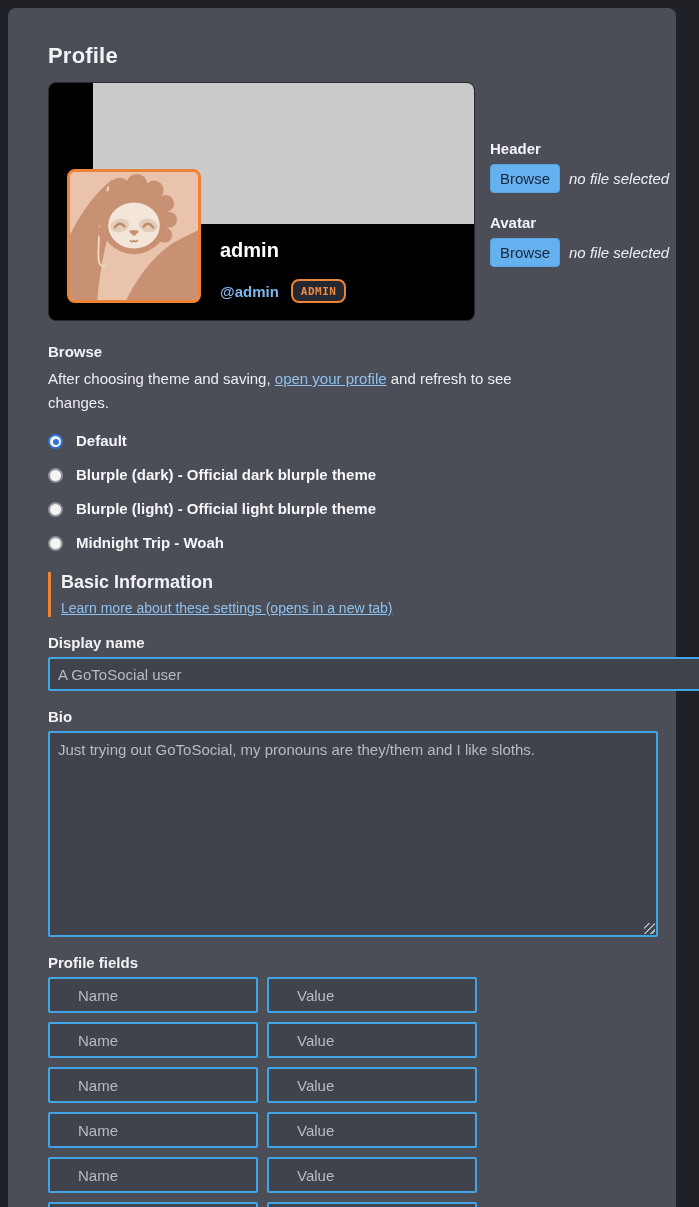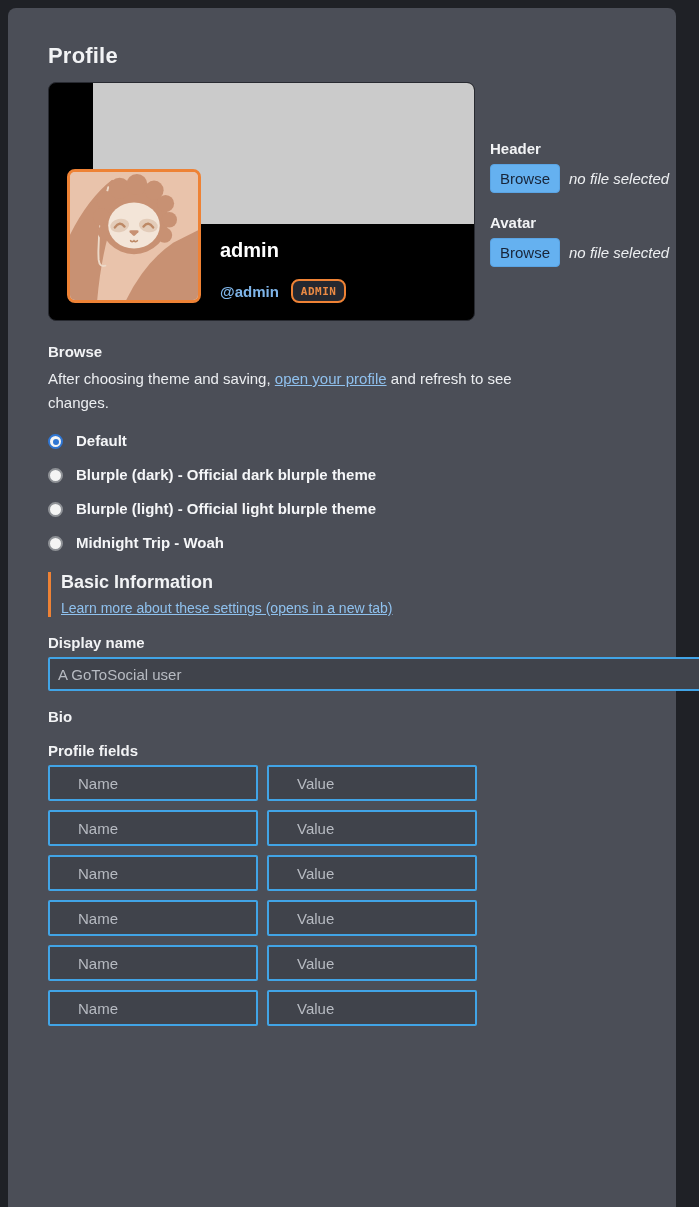--- a/index.html
+++ b/index.html
@@ -191,20 +191,24 @@
 
   <div class="basic-info">
     <h2>Basic Information</h2>
     <a class="learn-more">Learn more about these settings (opens in a new tab)</a>
   </div>
 
   <div class="field-label">Display name</div>
   <input class="text-input" type="text" placeholder="A GoToSocial user" style="">
 
   <div class="field-label">Bio</div>
+  <div class="bio-wrap">
+    <textarea class="bio-textarea" placeholder="Just trying out GoToSocial, my pronouns are they/them and I like sloths." style=""></textarea>
+    <div class="resize-grip"></div>
+  </div>
 
   <div class="field-label">Profile fields</div>
 
   <div class="pf-row">
     <input class="pf-input" type="text" placeholder="Name" style="">
     <input class="pf-input" type="text" placeholder="Value" style="">
   </div>
   <div class="pf-row">
     <input class="pf-input" type="text" placeholder="Name" style="">
     <input class="pf-input" type="text" placeholder="Value" style="">

